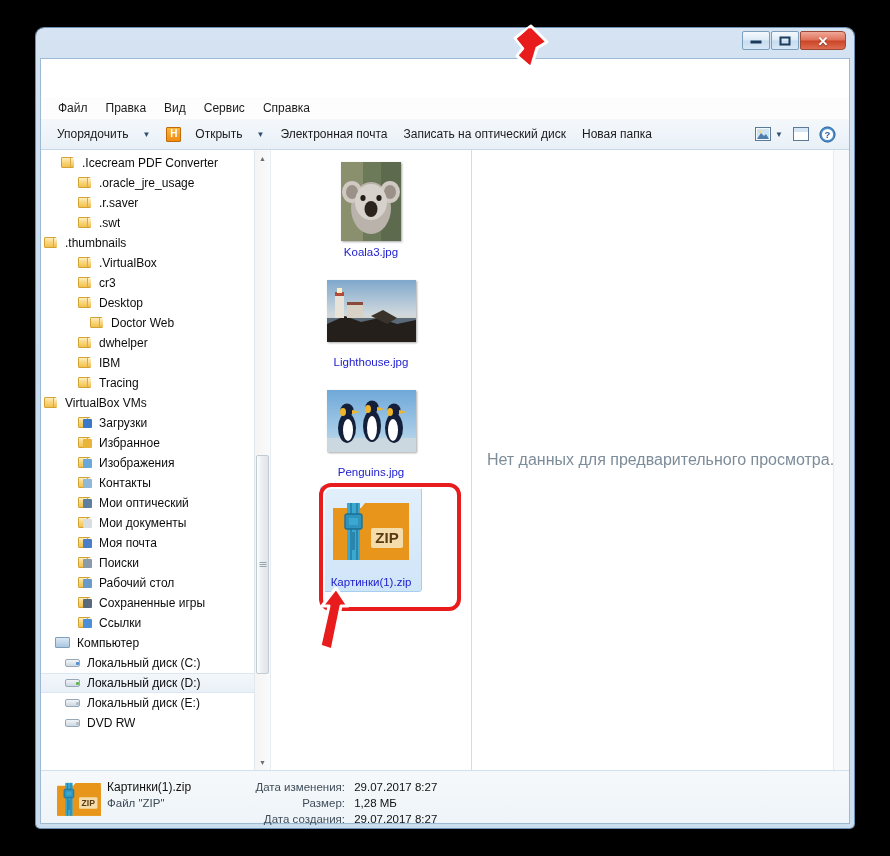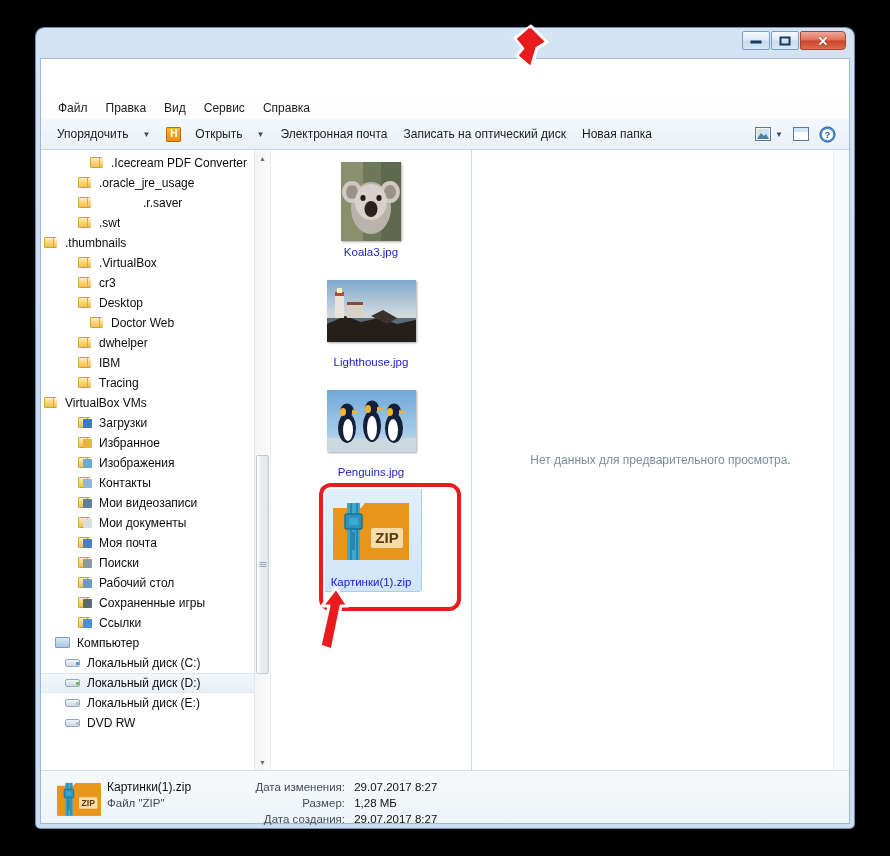--- a/index.html
+++ b/index.html
@@ -496,21 +496,21 @@
   .preview {
     flex: 1;
     border-left: 1px solid #cfdde9;
     display: flex;
     align-items: center;
     justify-content: center;
     background: #ffffff;
     position: relative;
   }
   .preview-text {
-    font-size: 12px;
+    font-size: 16px;
     color: #7d8c99;
   }
   .pv-scroll {
     position: absolute;
     right: 0; top: 0;
     width: 15px; height: 100%;
     background: #f7f9fa;
     border-left: 1px solid #e8edf1;
   }
 
@@ -660,70 +660,70 @@
         <circle cx="8.5" cy="8.5" r="5.6" fill="#ffffff"></circle>
         <text x="8.5" y="12.3" font-size="9.5" font-family="Liberation Sans, sans-serif" font-weight="bold" fill="#2a5f96" text-anchor="middle">?</text>
       </svg>
     </span>
   </div>
 
   <div class="body-area">
 
     <div class="sidebar">
       <div class="tree" id="tree">
+          <div class="tree-row" style="padding-left: 19px;">
+            <span class="tree-ico ic-folder"></span>
+            <span class="tree-lbl">.Icecream PDF Converter</span>
+          </div>
+          <div class="tree-row" style="padding-left: 36px;">
+            <span class="tree-ico ic-folder"></span>
+            <span class="tree-lbl">.oracle_jre_usage</span>
+          </div>
+          <div class="tree-row" style="padding-left: 36px;">
+            <span class="tree-ico ic-folder"></span>
+            <span class="tree-lbl">.r.saver</span>
+          </div>
+          <div class="tree-row" style="padding-left: 36px;">
+            <span class="tree-ico ic-folder"></span>
+            <span class="tree-lbl">.swt</span>
+          </div>
+          <div class="tree-row" style="">
+            <span class="tree-ico ic-folder"></span>
+            <span class="tree-lbl">.thumbnails</span>
+          </div>
+          <div class="tree-row" style="padding-left: 36px;">
+            <span class="tree-ico ic-folder"></span>
+            <span class="tree-lbl">.VirtualBox</span>
+          </div>
+          <div class="tree-row" style="padding-left: 36px;">
+            <span class="tree-ico ic-folder"></span>
+            <span class="tree-lbl">cr3</span>
+          </div>
+          <div class="tree-row" style="padding-left: 36px;">
+            <span class="tree-ico ic-folder"></span>
+            <span class="tree-lbl">Desktop</span>
+          </div>
           <div class="tree-row" style="padding-left: 48px;">
             <span class="tree-ico ic-folder"></span>
-            <span class="tree-lbl">.Icecream PDF Converter</span>
-          </div>
-          <div class="tree-row" style="padding-left: 36px;">
-            <span class="tree-ico ic-folder"></span>
-            <span class="tree-lbl">.oracle_jre_usage</span>
-          </div>
-          <div class="tree-row" style="padding-left: 36px; gap: 44px;">
-            <span class="tree-ico ic-folder"></span>
-            <span class="tree-lbl">.r.saver</span>
-          </div>
-          <div class="tree-row" style="padding-left: 36px;">
-            <span class="tree-ico ic-folder"></span>
-            <span class="tree-lbl">.swt</span>
+            <span class="tree-lbl">Doctor Web</span>
+          </div>
+          <div class="tree-row" style="padding-left: 36px;">
+            <span class="tree-ico ic-folder"></span>
+            <span class="tree-lbl">dwhelper</span>
+          </div>
+          <div class="tree-row" style="padding-left: 36px;">
+            <span class="tree-ico ic-folder"></span>
+            <span class="tree-lbl">IBM</span>
+          </div>
+          <div class="tree-row" style="padding-left: 36px;">
+            <span class="tree-ico ic-folder"></span>
+            <span class="tree-lbl">Tracing</span>
           </div>
           <div class="tree-row" style="">
             <span class="tree-ico ic-folder"></span>
-            <span class="tree-lbl">.thumbnails</span>
-          </div>
-          <div class="tree-row" style="padding-left: 36px;">
-            <span class="tree-ico ic-folder"></span>
-            <span class="tree-lbl">.VirtualBox</span>
-          </div>
-          <div class="tree-row" style="padding-left: 36px;">
-            <span class="tree-ico ic-folder"></span>
-            <span class="tree-lbl">cr3</span>
-          </div>
-          <div class="tree-row" style="padding-left: 36px;">
-            <span class="tree-ico ic-folder"></span>
-            <span class="tree-lbl">Desktop</span>
-          </div>
-          <div class="tree-row" style="padding-left: 48px;">
-            <span class="tree-ico ic-folder"></span>
-            <span class="tree-lbl">Doctor Web</span>
-          </div>
-          <div class="tree-row" style="padding-left: 36px;">
-            <span class="tree-ico ic-folder"></span>
-            <span class="tree-lbl">dwhelper</span>
-          </div>
-          <div class="tree-row" style="padding-left: 36px;">
-            <span class="tree-ico ic-folder"></span>
-            <span class="tree-lbl">IBM</span>
-          </div>
-          <div class="tree-row" style="padding-left: 36px;">
-            <span class="tree-ico ic-folder"></span>
-            <span class="tree-lbl">Tracing</span>
-          </div>
-          <div class="tree-row" style="">
-            <span class="tree-ico ic-folder"></span>
             <span class="tree-lbl">VirtualBox VMs</span>
           </div>
           <div class="tree-row" style="padding-left: 36px;">
             <span class="tree-ico ic-folder">
               <span class="ic-badge" style="background: rgb(58, 120, 200);"></span>
             </span>
             <span class="tree-lbl">Загрузки</span>
           </div>
           <div class="tree-row" style="padding-left: 36px;">
             <span class="tree-ico ic-folder">
@@ -740,21 +740,21 @@
           <div class="tree-row" style="padding-left: 36px;">
             <span class="tree-ico ic-folder">
               <span class="ic-badge" style="background: rgb(143, 184, 216);"></span>
             </span>
             <span class="tree-lbl">Контакты</span>
           </div>
           <div class="tree-row" style="padding-left: 36px;">
             <span class="tree-ico ic-folder">
               <span class="ic-badge" style="background: rgb(95, 127, 159);"></span>
             </span>
-            <span class="tree-lbl">Мои видеозаписи</span>
+            <span class="tree-lbl">Мои оптический</span>
           </div>
           <div class="tree-row" style="padding-left: 36px;">
             <span class="tree-ico ic-folder">
               <span class="ic-badge" style="background: rgb(216, 221, 226);"></span>
             </span>
             <span class="tree-lbl">Мои документы</span>
           </div>
           <div class="tree-row" style="padding-left: 36px;">
             <span class="tree-ico ic-folder">
               <span class="ic-badge" style="background: rgb(74, 127, 200);"></span>

